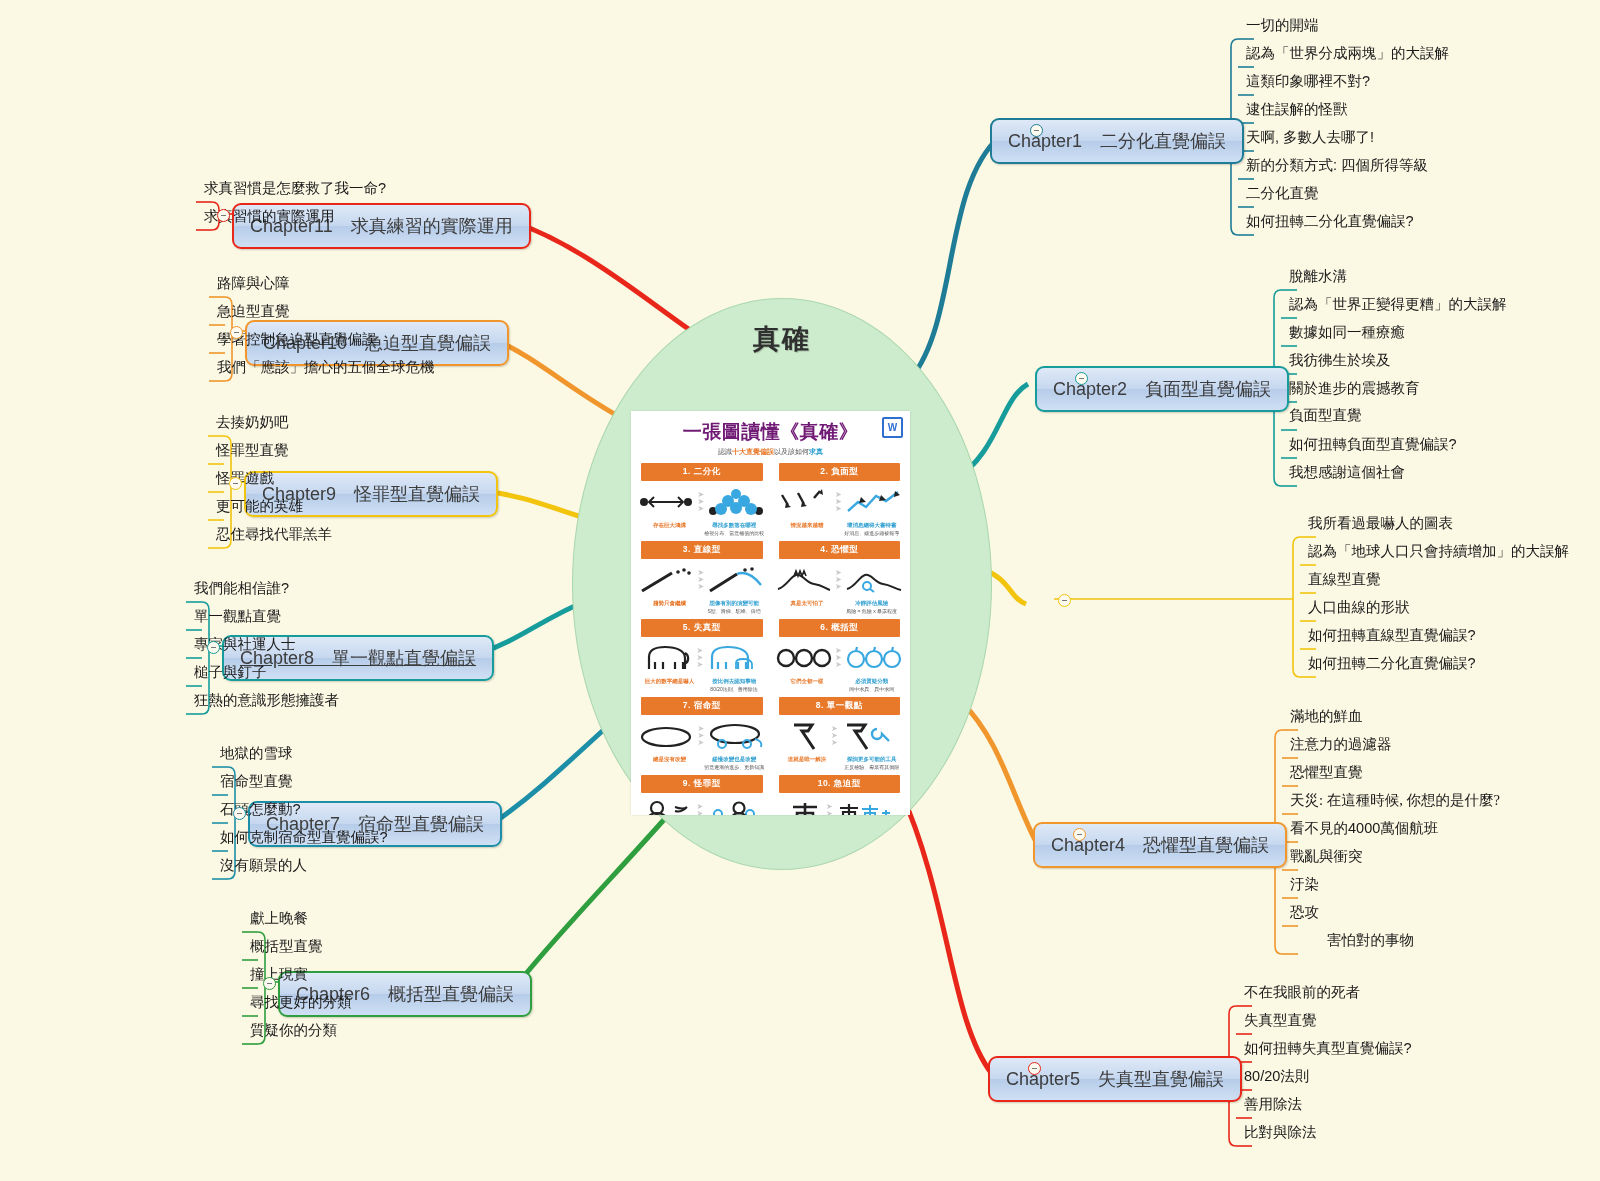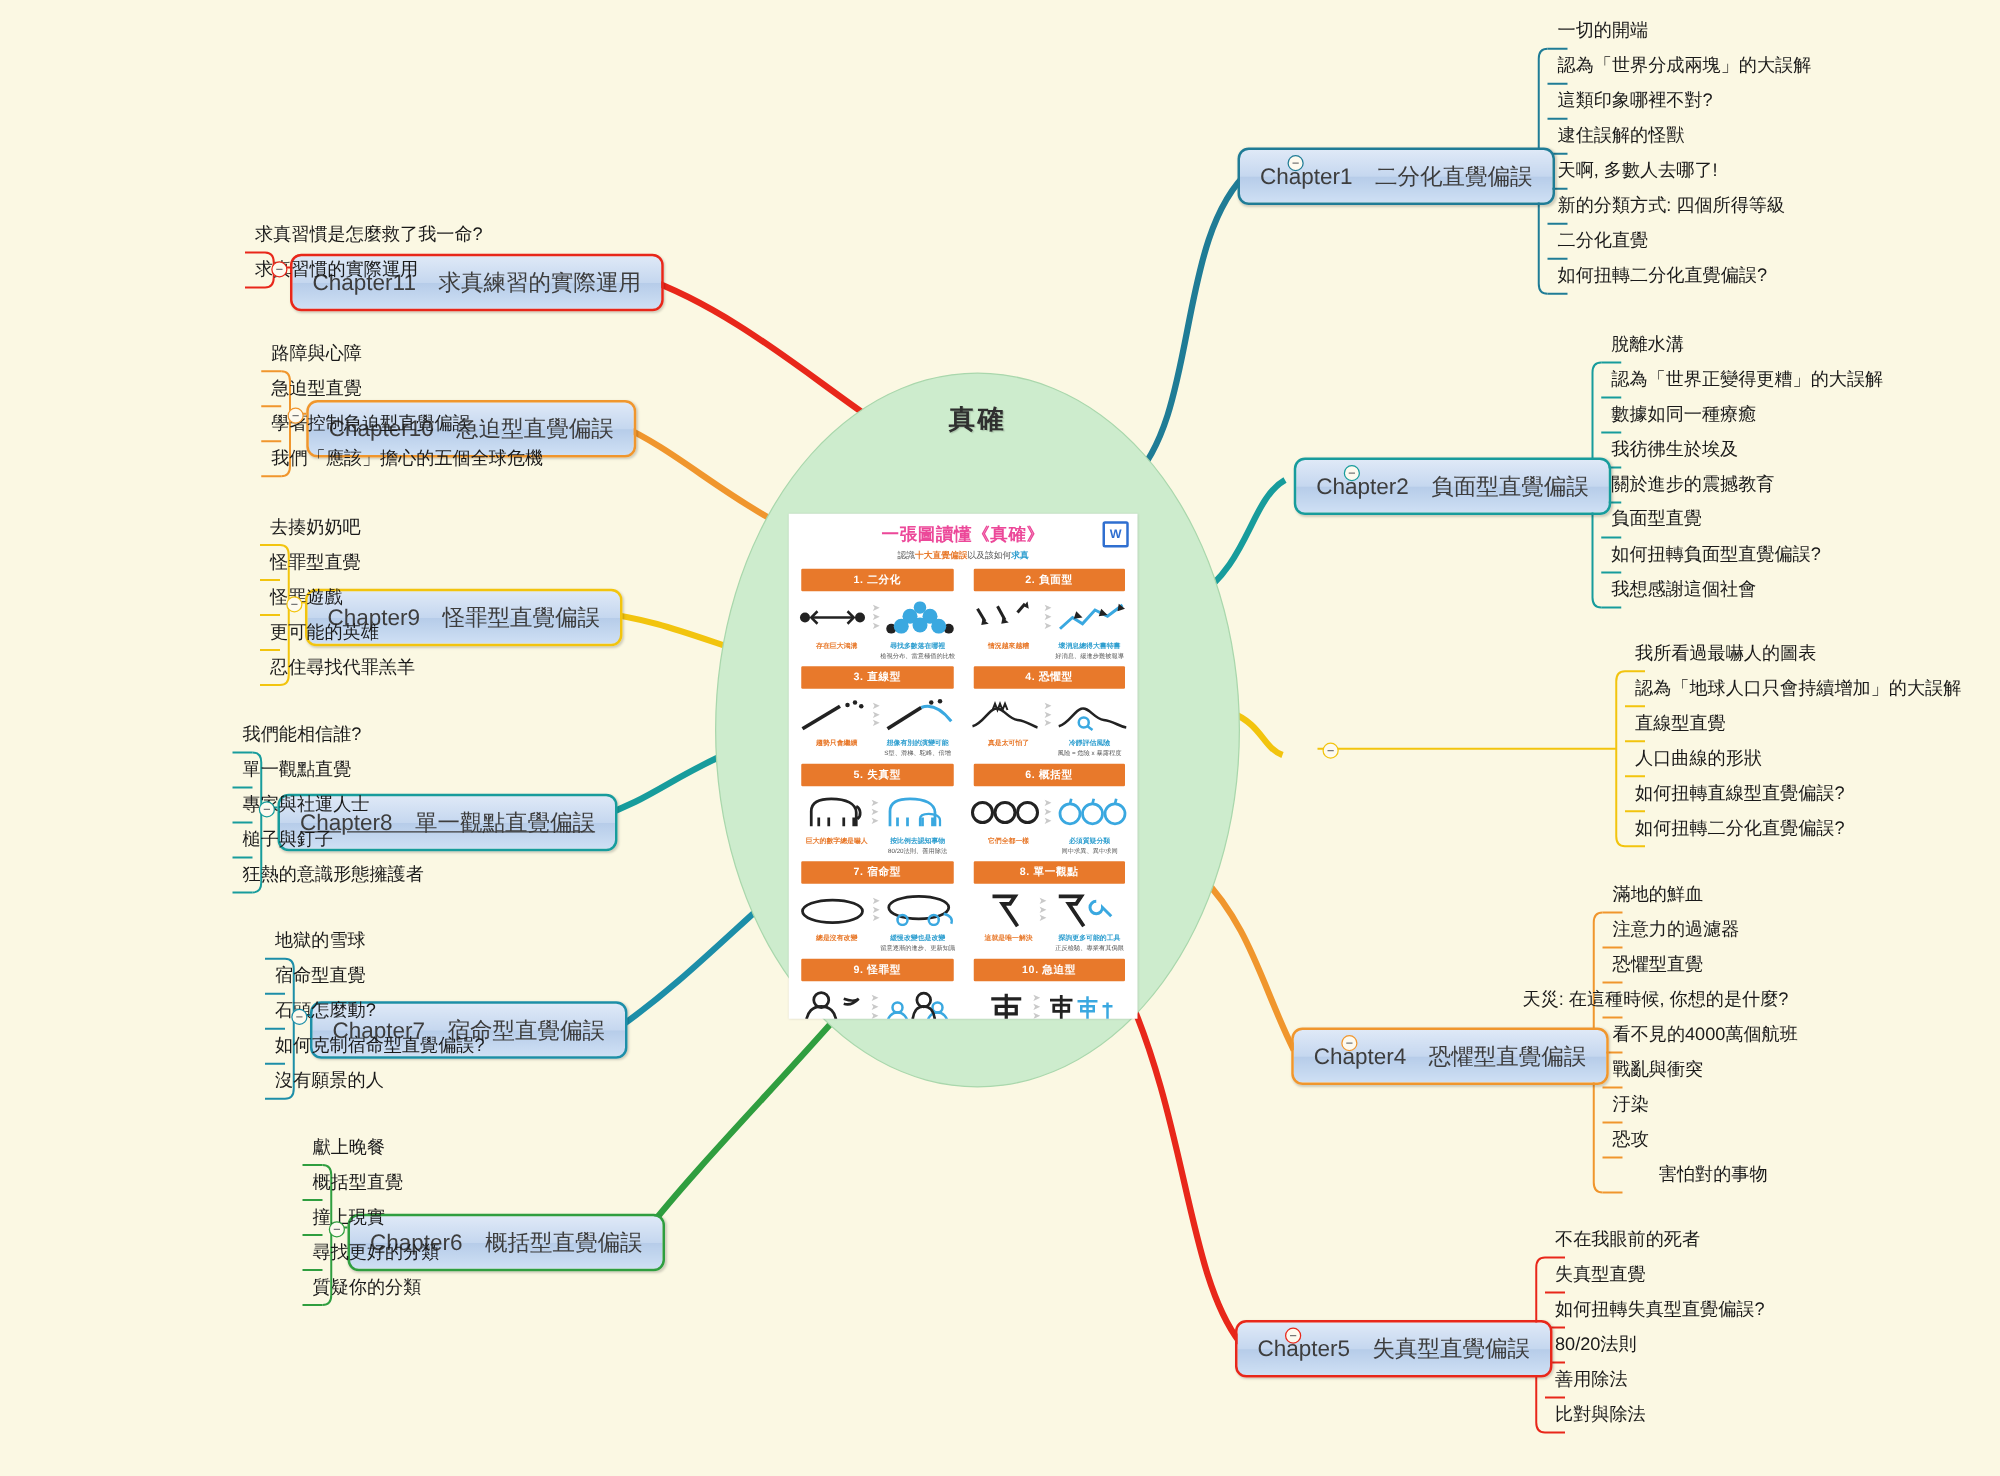--- a/index.html
+++ b/index.html
@@ -17,33 +17,33 @@
   .center-oval{
     position:absolute;
     left:572px;top:298px;width:418px;height:570px;
     border-radius:50%;
     background:#cdeccd;
     border:1px solid #a9d7ac;
   }
   .center-title{
     position:absolute;left:0;right:0;top:22px;
     text-align:center;
-    font-size:21px;font-weight:bold;color:#2f2f2f;
+    font-size:27px;font-weight:bold;color:#2f2f2f;
     letter-spacing:2px;
     text-shadow:1px 1px 1px rgba(0,0,0,.18);
   }
   
   .info{
     position:absolute;left:631px;top:411px;width:279px;height:404px;
     background:#ffffff;
     box-shadow:0 0 2px rgba(0,0,0,.12);
     overflow:hidden;
   }
   .info-head{padding:8px 0 2px;text-align:center;position:relative;}
-  .info-h1{font-size:14px;font-weight:bold;color:#ec4899;letter-spacing:.5px;}
+  .info-h1{font-size:19px;font-weight:bold;color:#701a75;letter-spacing:.5px;}
   .info-h2{font-size:7px;color:#555;margin-top:2px;}
   .info-h2 .hl{color:#e8792b;font-weight:bold;}
   .info-h2 .hl2{color:#2f9fd0;font-weight:bold;}
   .wm-logo{
     position:absolute;right:7px;top:6px;width:17px;height:17px;
     border:2px solid #2f6fd0;border-radius:2px;background:#fff;
     display:flex;align-items:center;justify-content:center;
     color:#2f6fd0;font-size:10px;font-weight:bold;line-height:1;
   }
   .grid{display:grid;grid-template-columns:1fr 1fr;gap:2px 4px;padding:2px 4px 4px;}
@@ -537,21 +537,21 @@
     <div class="sub" style="top: 596px; left: 1300px;"><span>人口曲線的形狀</span></div>
     <div class="sub" style="top: 624px; left: 1300px;"><span>如何扭轉直線型直覺偏誤?</span></div>
     <div class="sub" style="top: 652px; left: 1300px;"><span>如何扭轉二分化直覺偏誤?</span></div>
     <div class="toggle" style="left: 1058px; top: 593.5px; border: 1px solid rgb(242, 196, 14);">
       <i></i>
     </div>
     <div class="chapter" style="left: 1033px; top: 822px; border: 2px solid rgb(240, 150, 45);"><span>Chapter4　恐懼型直覺偏誤</span></div>
     <div class="sub" style="top: 705px; left: 1282px;"><span>滿地的鮮血</span></div>
     <div class="sub" style="top: 733px; left: 1282px;"><span>注意力的過濾器</span></div>
     <div class="sub" style="top: 761px; left: 1282px;"><span>恐懼型直覺</span></div>
-    <div class="sub" style="top: 789px; left: 1210px;"><span>天災: 在這種時候, 你想的是什麼?</span></div>
+    <div class="sub" style="top: 789px; left: 1282px; font-family: Liberation Serif, serif;"><span>天災: 在這種時候, 你想的是什麼?</span></div>
     <div class="sub" style="top: 817px; left: 1282px;"><span>看不見的4000萬個航班</span></div>
     <div class="sub" style="top: 845px; left: 1282px;"><span>戰亂與衝突</span></div>
     <div class="sub" style="top: 873px; left: 1282px;"><span>汙染</span></div>
     <div class="sub" style="top: 901px; left: 1282px;"><span>恐攻</span></div>
     <div class="sub" style="top: 929px; left: 1282px; margin-left: 37px;"><span>害怕對的事物</span></div>
     <div class="toggle" style="left: 1073px; top: 827.5px; border: 1px solid rgb(240, 150, 45);">
       <i></i>
     </div>
     <div class="chapter" style="left: 988px; top: 1056px; border: 2px solid rgb(232, 39, 26);"><span>Chapter5　失真型直覺偏誤</span></div>
     <div class="sub" style="top: 981px; left: 1236px;"><span>不在我眼前的死者</span></div>

